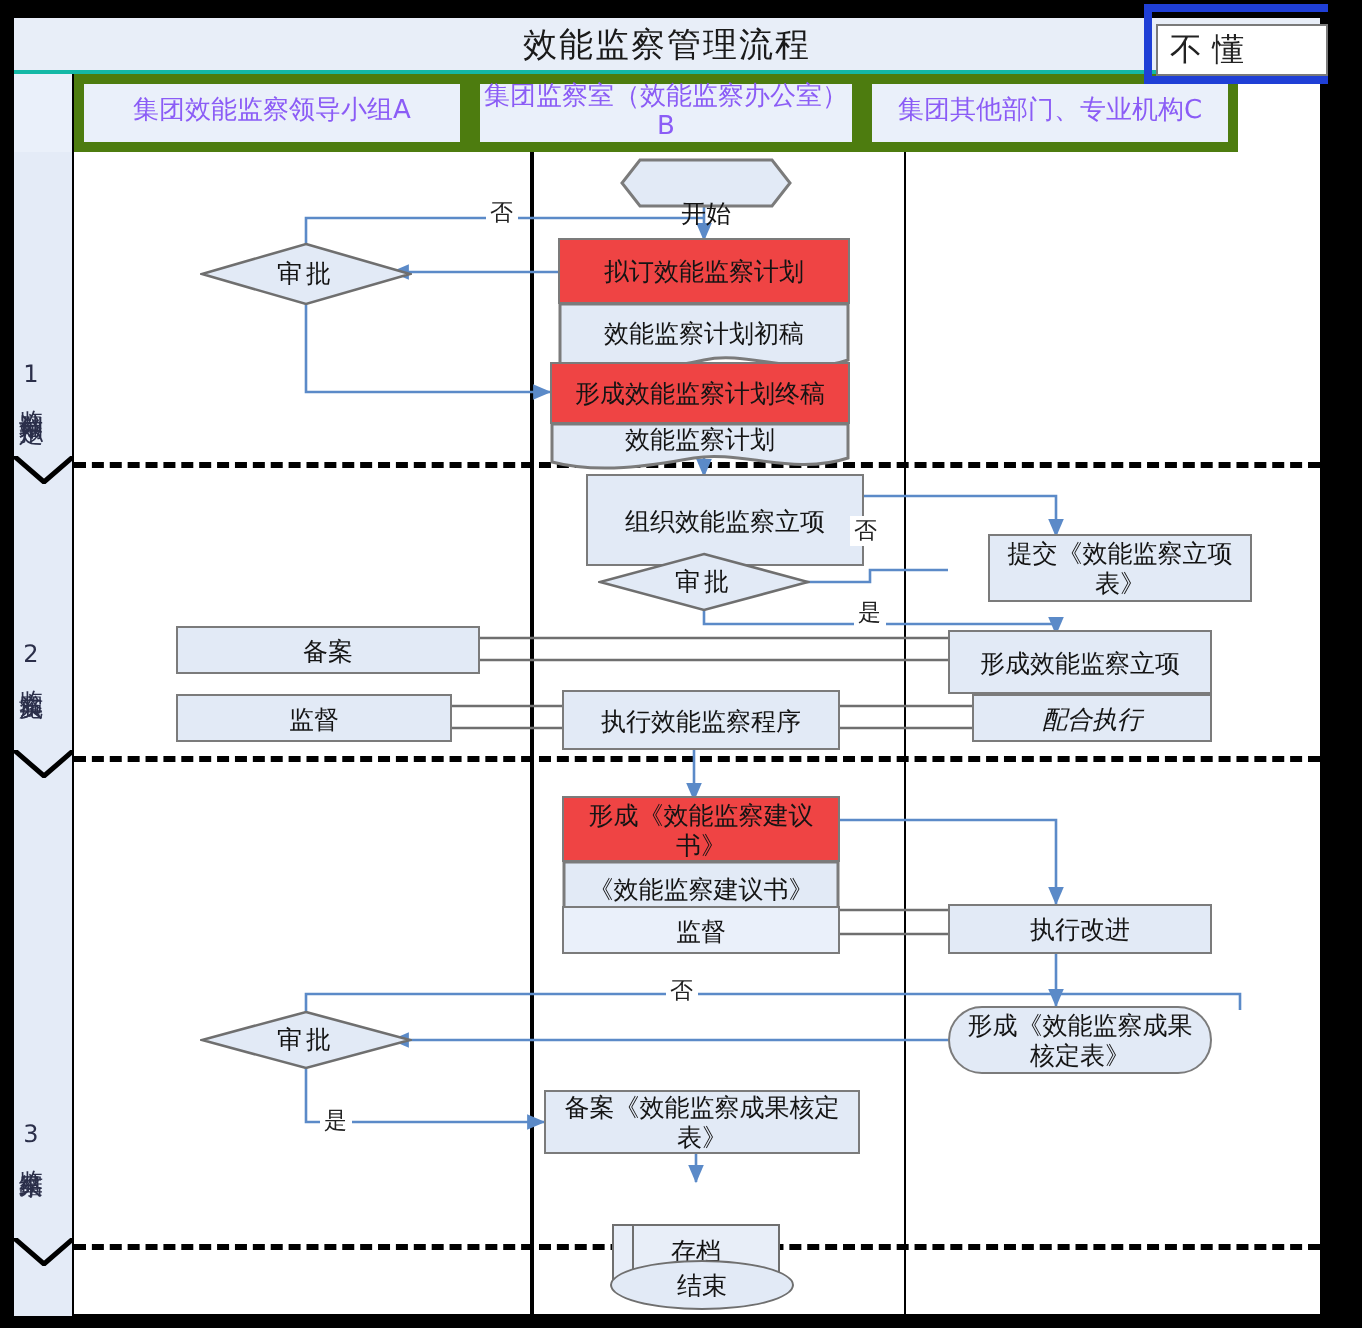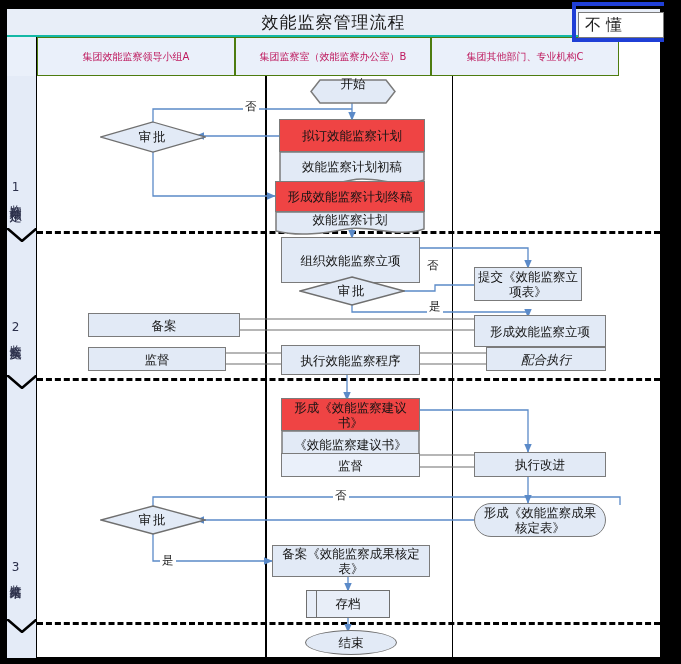--- a/index.html
+++ b/index.html
@@ -19,22 +19,22 @@
   #sel-inner{position:absolute;left:578px;top:12px;width:86px;height:26px;background:#fff;border:1px solid #7a7a7a;box-sizing:border-box;
              display:flex;align-items:center;padding-left:6px;z-index:39;font-size:16px;color:#222;overflow:hidden;white-space:nowrap;}
   
   #right-black{position:absolute;left:664px;top:0;width:17px;height:664px;background:#000;z-index:50;}
   #bottom-black{position:absolute;left:0;top:658px;width:681px;height:6px;background:#000;z-index:50;}
   #top-black{position:absolute;left:0;top:0;width:681px;height:8px;background:#000;z-index:38;}
   #left-black{position:absolute;left:0;top:0;width:6px;height:664px;background:#000;z-index:50;}
 
   
   #lane-head{position:absolute;left:7px;top:37px;height:39px;width:653px;box-sizing:border-box;}
-  .lane-h{position:absolute;top:0;height:39px;background:#eaf0fa;border:1px solid #4d7c0f;box-sizing:border-box;
-          display:flex;align-items:center;justify-content:center;text-align:center;line-height:1.15;font-size:10px;color:#be185d;padding:0 2px;}
+  .lane-h{position:absolute;top:0;height:39px;background:#eaf0fa;border:5px solid #4d7c0f;box-sizing:border-box;
+          display:flex;align-items:center;justify-content:center;text-align:center;line-height:1.15;font-size:13px;color:#8b5cf6;padding:0 2px;}
   #lane-h-spacer{position:absolute;top:0;left:0;width:30px;height:39px;background:#eaf0fa;border-right:1px solid #000;box-sizing:border-box;}
 
   
   .vsep{position:absolute;width:0;border-left:2px solid #000;}
   .vsep-thin{position:absolute;width:0;border-left:1px solid #000;}
 
   
   #stage-col{position:absolute;left:7px;top:76px;width:30px;height:582px;background:#e4ebf7;border-right:1px solid #000;box-sizing:border-box;}
   .stage-label{position:absolute;left:0;width:30px;display:flex;align-items:center;justify-content:center;}
   .stage-label span{writing-mode:vertical-rl;text-orientation:upright;font-size:12px;color:#2b2f4a;letter-spacing:1px;white-space:nowrap;}
@@ -156,21 +156,21 @@
       <path d="M226,353 L486,353"></path>
       <path d="M226,364 L486,364"></path>
       <path d="M420,455 L486,455"></path>
       <path d="M420,467 L486,467"></path>
     </g>
   </svg>
 
   <svg class="hexa-svg" style="left:310px;top:79px;" width="86" height="25">
     <polygon points="10,1 76,1 85,12.5 76,24 10,24 1,12.5" fill="#e2eaf6" stroke="#7b7b7b" stroke-width="1.5"></polygon>
   </svg>
-  <div class="hexa-txt" style="left:310px;top:72px;width:86px;height:25px;">开始</div>
+  <div class="hexa-txt" style="left:310px;top:95px;width:86px;height:25px;">开始</div>
 
   <div class="stack" style="left:279px;top:119px;width:146px;">
     <div class="top" style="width:146px;height:33px;">拟订效能监察计划</div>
   </div>
   <svg class="doc-svg" style="left:279px;top:151px;" width="146" height="37">
     <path d="M1,1 L145,1 L145,29 C120,38 95,24 73,29 C50,34 24,38 1,31 Z" fill="#e2eaf6" stroke="#7b7b7b" stroke-width="1.5"></path>
   </svg>
   <div class="doc-txt" style="left:279px;top:151px;width:146px;height:32px;">效能监察计划初稿</div>
 
   <div class="diamond-wrap" style="left:100px;top:121px;width:106px;height:32px;">
@@ -182,32 +182,32 @@
   <div class="flabel" style="left:243px;top:99px;">否</div>
 
   <div class="stack" style="left:275px;top:181px;width:150px;">
     <div class="top" style="width:150px;height:31px;">形成效能监察计划终稿</div>
   </div>
   <svg class="doc-svg" style="left:275px;top:211px;" width="150" height="25">
     <path d="M1,1 L149,1 L149,18 C122,27 95,14 72,18 C50,22 24,26 1,20 Z" fill="#e2eaf6" stroke="#7b7b7b" stroke-width="1.5"></path>
   </svg>
   <div class="doc-txt" style="left:275px;top:209px;width:150px;height:22px;">效能监察计划</div>
 
-  <div class="shape" style="left:281px;top:237px;width:139px;height:46px;">组织效能监察立项</div>
+  <div class="shape" style="left:293px;top:237px;width:139px;height:46px;">组织效能监察立项</div>
 
   <div class="diamond-wrap" style="left:299px;top:276px;width:106px;height:30px;">
     <svg width="106" height="30">
         <polygon points="53,1 105,15 53,29 1,15" fill="#e2eaf6" stroke="#6f6f6f" stroke-width="1.3"></polygon>
       </svg>
     <div class="diamond-txt" style="left:0;top:0;">审批</div>
   </div>
   <div class="flabel" style="left:425px;top:258px;">否</div>
   <div class="flabel" style="left:427px;top:299px;">是</div>
 
-  <div class="shape" style="left:474px;top:267px;width:108px;height:34px;">提交《效能监察立项表》</div>
+  <div class="shape" style="left:494px;top:267px;width:132px;height:34px;">提交《效能监察立项表》</div>
   <div class="shape" style="left:474px;top:315px;width:132px;height:32px;">形成效能监察立项</div>
   <div class="shape" style="left:88px;top:313px;width:152px;height:24px;">备案</div>
   <div class="shape" style="left:88px;top:347px;width:138px;height:24px;">监督</div>
   <div class="shape" style="left:281px;top:345px;width:139px;height:30px;">执行效能监察程序</div>
   <div class="shape" style="left:486px;top:347px;width:120px;height:24px;font-style:italic;">配合执行</div>
 
   <div class="stack" style="left:281px;top:398px;width:139px;">
     <div class="top" style="width:139px;height:33px;">形成《效能监察建议书》</div>
   </div>
   <svg class="doc-svg" style="left:281px;top:430px;" width="139" height="36">
@@ -223,21 +223,21 @@
         <polygon points="53,1 105,15 53,29 1,15" fill="#e2eaf6" stroke="#6f6f6f" stroke-width="1.3"></polygon>
       </svg>
     <div class="diamond-txt" style="left:0;top:0;">审批</div>
   </div>
   <div class="flabel" style="left:333px;top:488px;">否</div>
   <div class="flabel" style="left:160px;top:553px;">是</div>
 
   <div class="shape" style="left:474px;top:503px;width:132px;height:34px;border-radius:17px;">形成《效能监察成果核定表》</div>
   <div class="shape" style="left:272px;top:545px;width:158px;height:32px;">备案《效能监察成果核定表》</div>
 
-  <div class="predef" style="left:306px;top:590px;width:84px;height:28px;">
+  <div class="predef" style="left:306px;top:612px;width:84px;height:28px;">
     <span>存档</span>
   </div>
 
   <div class="shape terminator" style="left:305px;top:630px;width:92px;height:25px;border:1.5px solid #6f6f6f;">结束</div>
 
   <svg class="stage-chev" style="top:228px;" width="30" height="16">
     <polyline points="0,0 15,13 30,0" fill="none" stroke="#000" stroke-width="2.5"></polyline>
   </svg>
   <svg class="stage-chev" style="top:375px;" width="30" height="16">
     <polyline points="0,0 15,13 30,0" fill="none" stroke="#000" stroke-width="2.5"></polyline>

